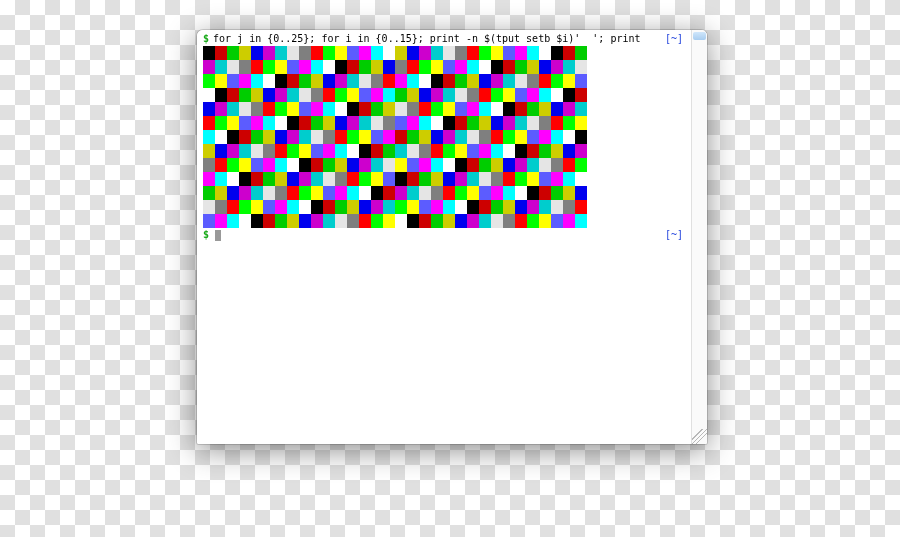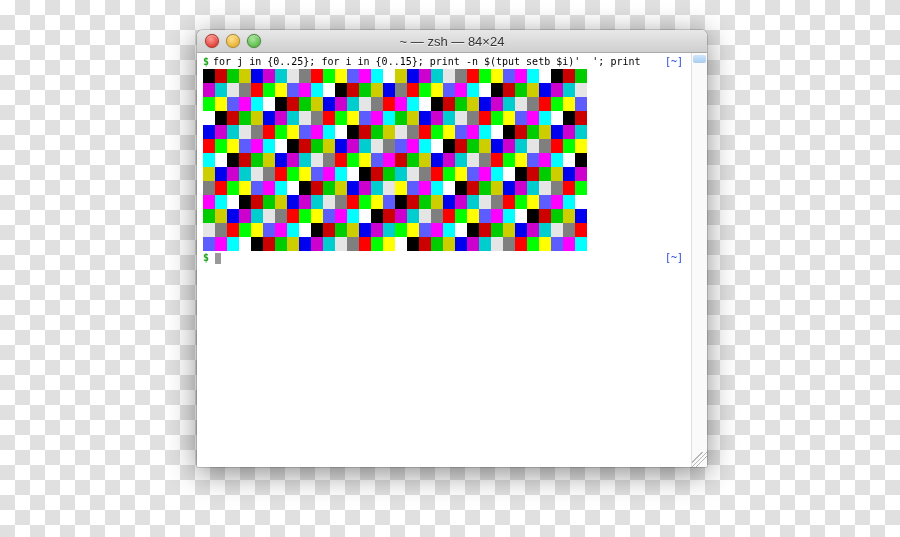--- a/index.html
+++ b/index.html
@@ -134,28 +134,20 @@
   }
   .cell {
     width: 12px;
     height: 14px;
   }
 </style>
 </head>
 <body>
 
 <div class="window">
-  <div class="titlebar">
-    <div class="traffic">
-      <div class="tl-btn tl-close"></div>
-      <div class="tl-btn tl-min"></div>
-      <div class="tl-btn tl-zoom"></div>
-    </div>
-    <span class="title">~ — zsh — 84×24</span>
-  </div>
   <div class="term">
 
     <div class="row">
       <span class="prompt">$</span>
       <span class="cmd">for j in {0..25}; for i in {0..15}; print -n $(tput setb $i)'  '; print</span>
       <span class="cwd">[~]</span>
     </div>
 
     <div class="grid" id="color-grid">
         <div class="grow">

